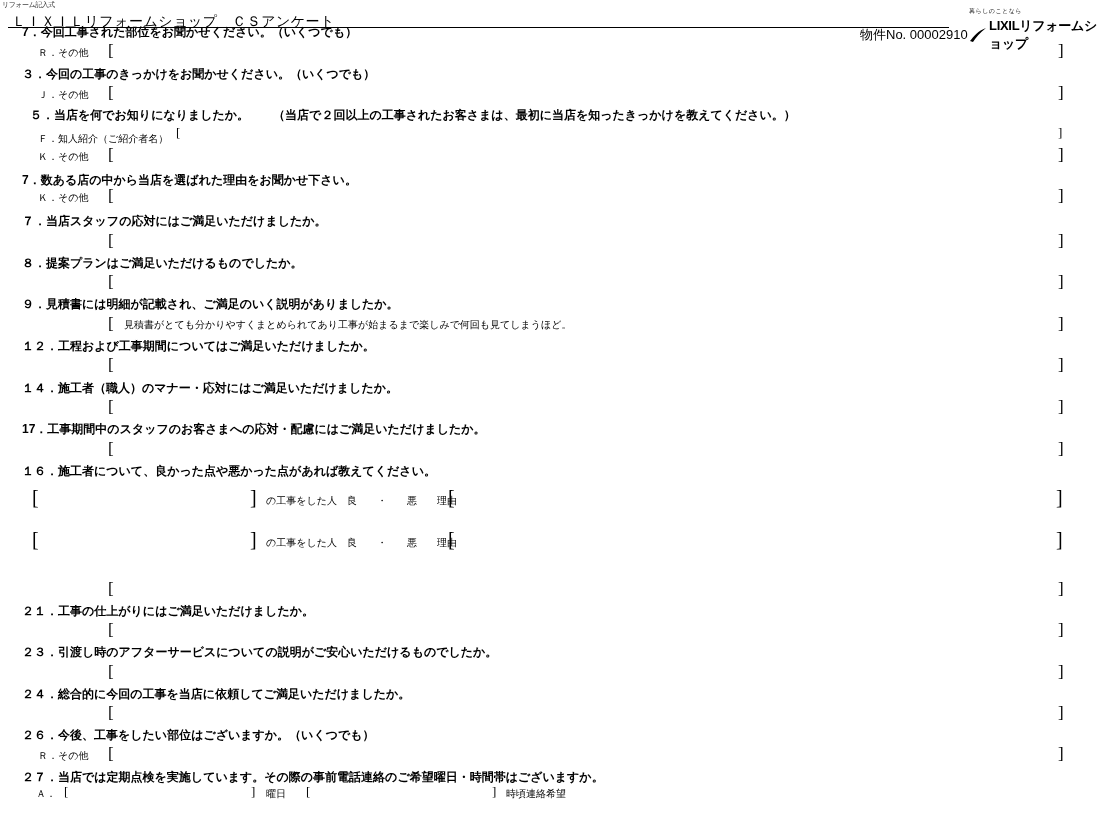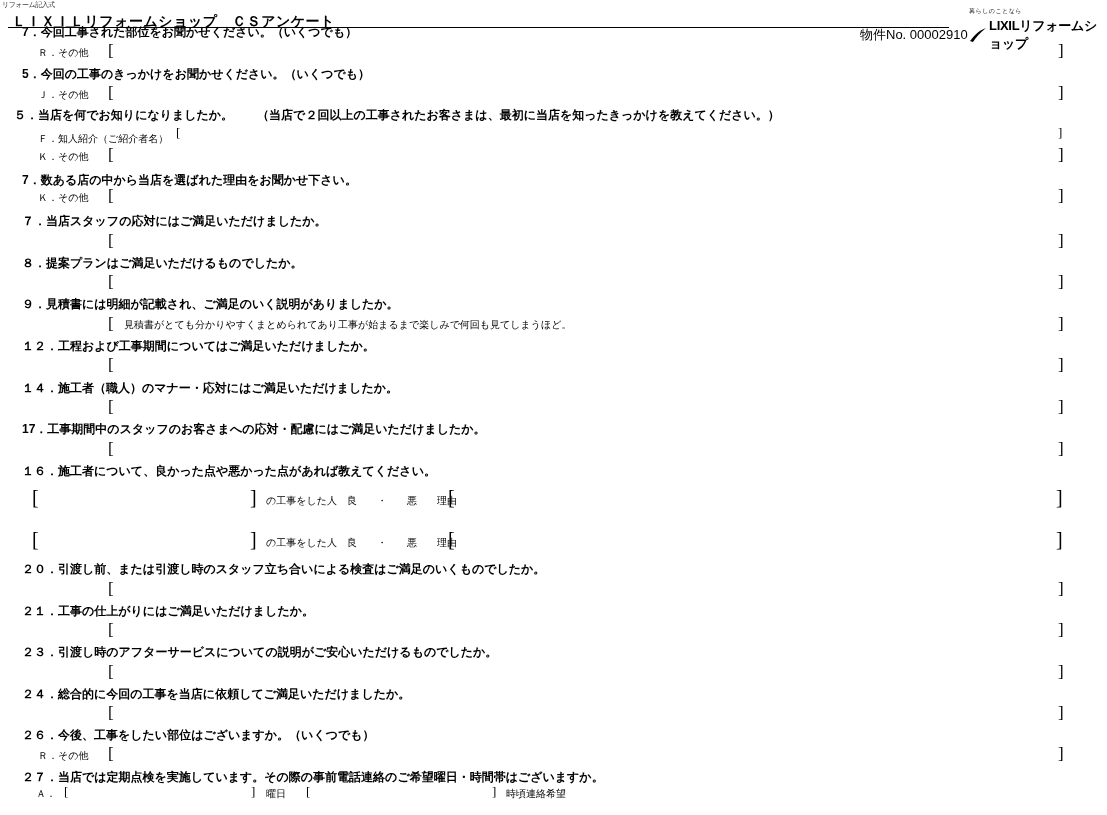--- a/index.html
+++ b/index.html
@@ -41,21 +41,21 @@
     top: 27px;
     width: 941px;
     height: 0;
     border-top: 1px solid #000;
   }
   .header-title {
     position: absolute;
     left: 12px;
     top: 8px;
     font-size: 14px;
-    font-weight: bold;
+    font-weight: normal;
     letter-spacing: 0.5px;
   }
   .header-propno {
     position: absolute;
     left: 860px;
     top: 21px;
     font-size: 13px;
   }
   .logo {
     position: absolute;
@@ -143,27 +143,27 @@
     </div>
   </div>
   <div class="header-rule"></div>
 
   <div class="q" style="left:22px; top:24px;">7．今回工事された部位をお聞かせください。（いくつでも）</div>
   <div class="sub" style="left:38px; top:46px;">Ｒ．その他</div>
   <div class="brk" style="left:108px; top:42px;">[</div>
   <div class="fieldtext" style="left:122px; top:47px;"></div>
   <div class="brk" style="left:1058px; top:42px;">]</div>
 
-  <div class="q" style="left:22px; top:66px;">5．今回の工事のきっかけをお聞かせください。（いくつでも）</div>
+  <div class="q" style="left:22px; top:66px;">３．今回の工事のきっかけをお聞かせください。（いくつでも）</div>
   <div class="sub" style="left:38px; top:88px;">Ｊ．その他</div>
   <div class="brk" style="left:108px; top:84px;">[</div>
   <div class="fieldtext" style="left:122px; top:89px;"></div>
   <div class="brk" style="left:1058px; top:84px;">]</div>
 
-  <div class="q" style="left:14px; top:107px;">５．当店を何でお知りになりましたか。　　（当店で２回以上の工事されたお客さまは、最初に当店を知ったきっかけを教えてください。）</div>
+  <div class="q" style="left:30px; top:107px;">５．当店を何でお知りになりましたか。　　（当店で２回以上の工事されたお客さまは、最初に当店を知ったきっかけを教えてください。）</div>
   <div class="sub" style="left:38px; top:132px;">Ｆ．知人紹介（ご紹介者名）</div>
   <div class="brk-sm" style="left:176px; top:126px;">[</div>
   <div class="fieldtext" style="left:188px; top:129px;"></div>
   <div class="brk-sm" style="left:1058px; top:126px;">]</div>
 
   <div class="sub" style="left:38px; top:150px;">Ｋ．その他</div>
   <div class="brk" style="left:108px; top:146px;">[</div>
   <div class="fieldtext" style="left:122px; top:151px;"></div>
   <div class="brk" style="left:1058px; top:146px;">]</div>
 
@@ -214,21 +214,20 @@
   <div class="brk" style="left:1056px; top:487px; font-size:20px;">]</div>
 
   <div class="brk" style="left:32px; top:529px; font-size:20px;">[</div>
   <div class="fieldtext" style="left:48px; top:535px;"></div>
   <div class="brk" style="left:250px; top:529px; font-size:20px;">]</div>
   <div class="sub" style="left:266px; top:536px;">の工事をした人　良　　・　　悪　　理由</div>
   <div class="brk" style="left:448px; top:529px; font-size:20px;">[</div>
   <div class="fieldtext" style="left:464px; top:535px;"></div>
   <div class="brk" style="left:1056px; top:529px; font-size:20px;">]</div>
 
-  <div class="q" style="left:22px; top:561px;">２０．引渡し前、または引渡し時のスタッフ立ち合いによる検査はご満足のいくものでしたか。</div>
   <div class="brk" style="left:108px; top:580px;">[</div>
   <div class="fieldtext" style="left:122px; top:585px;"></div>
   <div class="brk" style="left:1058px; top:580px;">]</div>
 
   <div class="q" style="left:22px; top:603px;">２１．工事の仕上がりにはご満足いただけましたか。</div>
   <div class="brk" style="left:108px; top:621px;">[</div>
   <div class="fieldtext" style="left:122px; top:626px;"></div>
   <div class="brk" style="left:1058px; top:621px;">]</div>
 
   <div class="q" style="left:22px; top:644px;">２３．引渡し時のアフターサービスについての説明がご安心いただけるものでしたか。</div>

